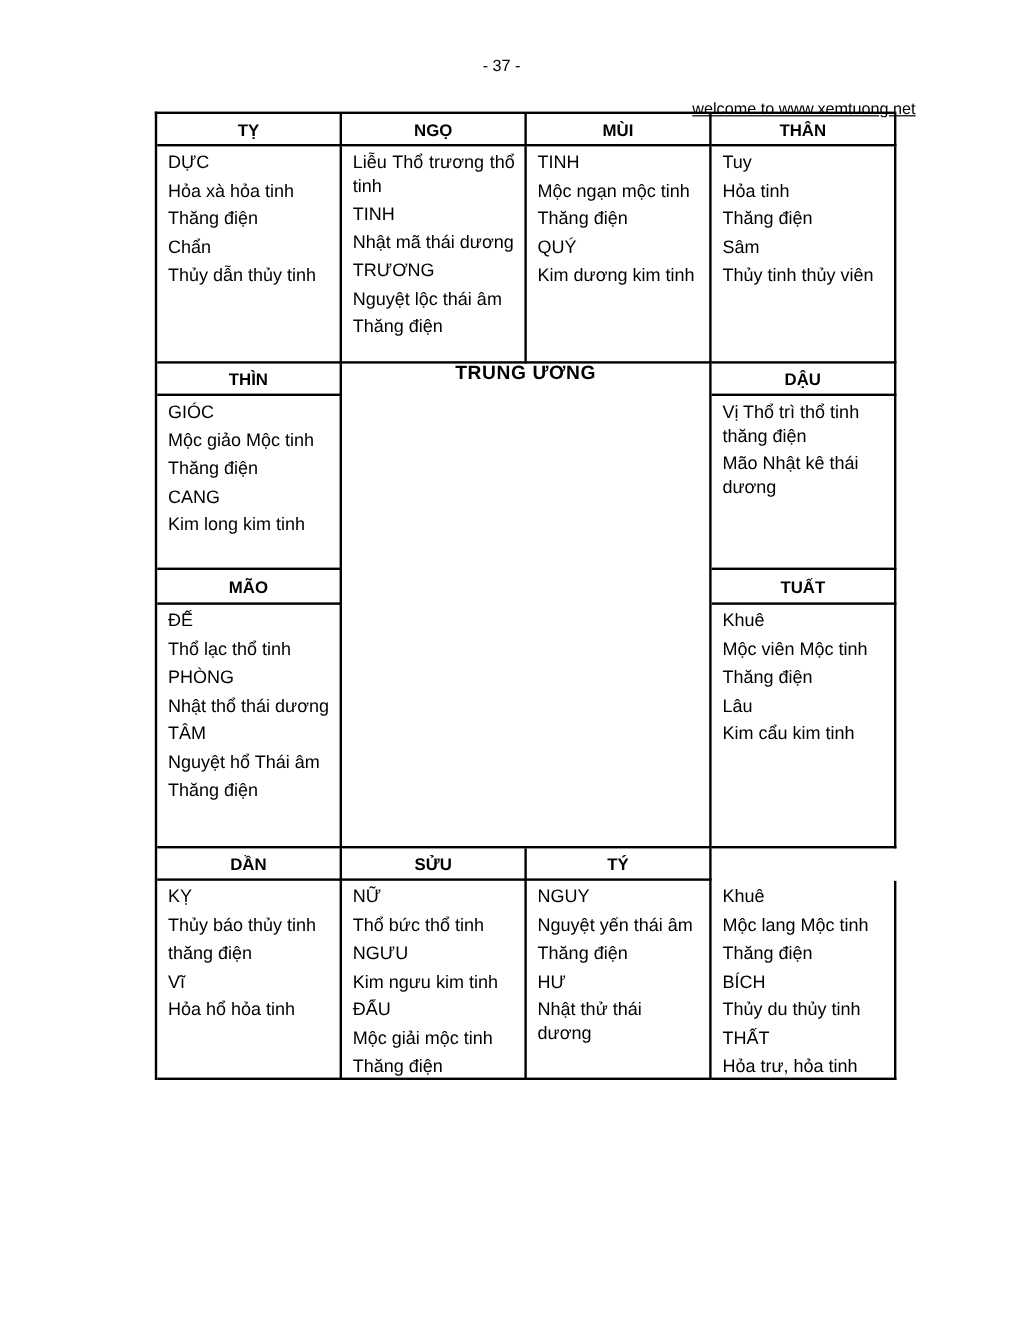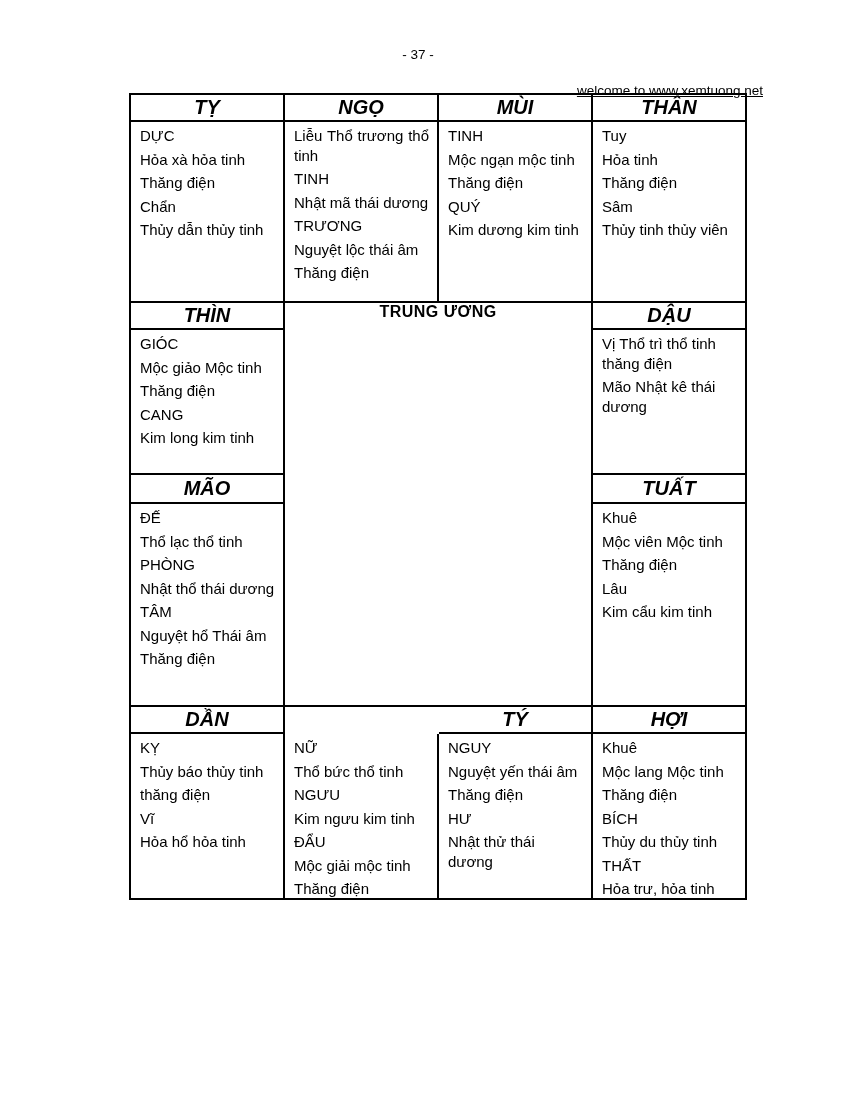--- a/index.html
+++ b/index.html
@@ -32,21 +32,21 @@
     grid-template-rows:27px 181px 27px 145px 29px 203px 27px 166px;
   }
   .cell{
     box-sizing:border-box;
     border-right:2px solid #000;
     border-bottom:2px solid #000;
     overflow:hidden;
   }
   .th{
     display:flex;align-items:center;justify-content:center;
-    font-weight:bold;font-size:20px;font-style:italic;
+    font-weight:bold;font-size:14px;
   }
   .td{
     padding:4px 8px 0 9px;
     font-size:15px;
   }
   .td p{margin:0 0 4px 0;line-height:19.5px;}
   .td.justify p{text-align:justify;}
   .center-cell{
     grid-column:2 / 4;grid-row:3 / 7;
     display:flex;align-items:flex-start;justify-content:center;
@@ -135,22 +135,22 @@
       </div>
     <div class="cell td c4 r6">
         <p>Khuê</p>
         <p>Mộc viên Mộc tinh</p>
         <p>Thăng điện</p>
         <p>Lâu</p>
         <p>Kim cẩu kim tinh</p>
       </div>
 
     <div class="cell th c1 r7">DẦN</div>
+    <div class="cell th c2 r7">SỬU</div>
     <div class="cell th c3 r7">TÝ</div>
-    <div class="cell th c4 r7">HỢI</div>
 
     <div class="cell td c1 r8">
         <p>KỴ</p>
         <p>Thủy báo thủy tinh</p>
         <p>thăng điện</p>
         <p>Vĩ</p>
         <p>Hỏa hổ hỏa tinh</p>
       </div>
     <div class="cell td c2 r8">
         <p>NỮ</p>

